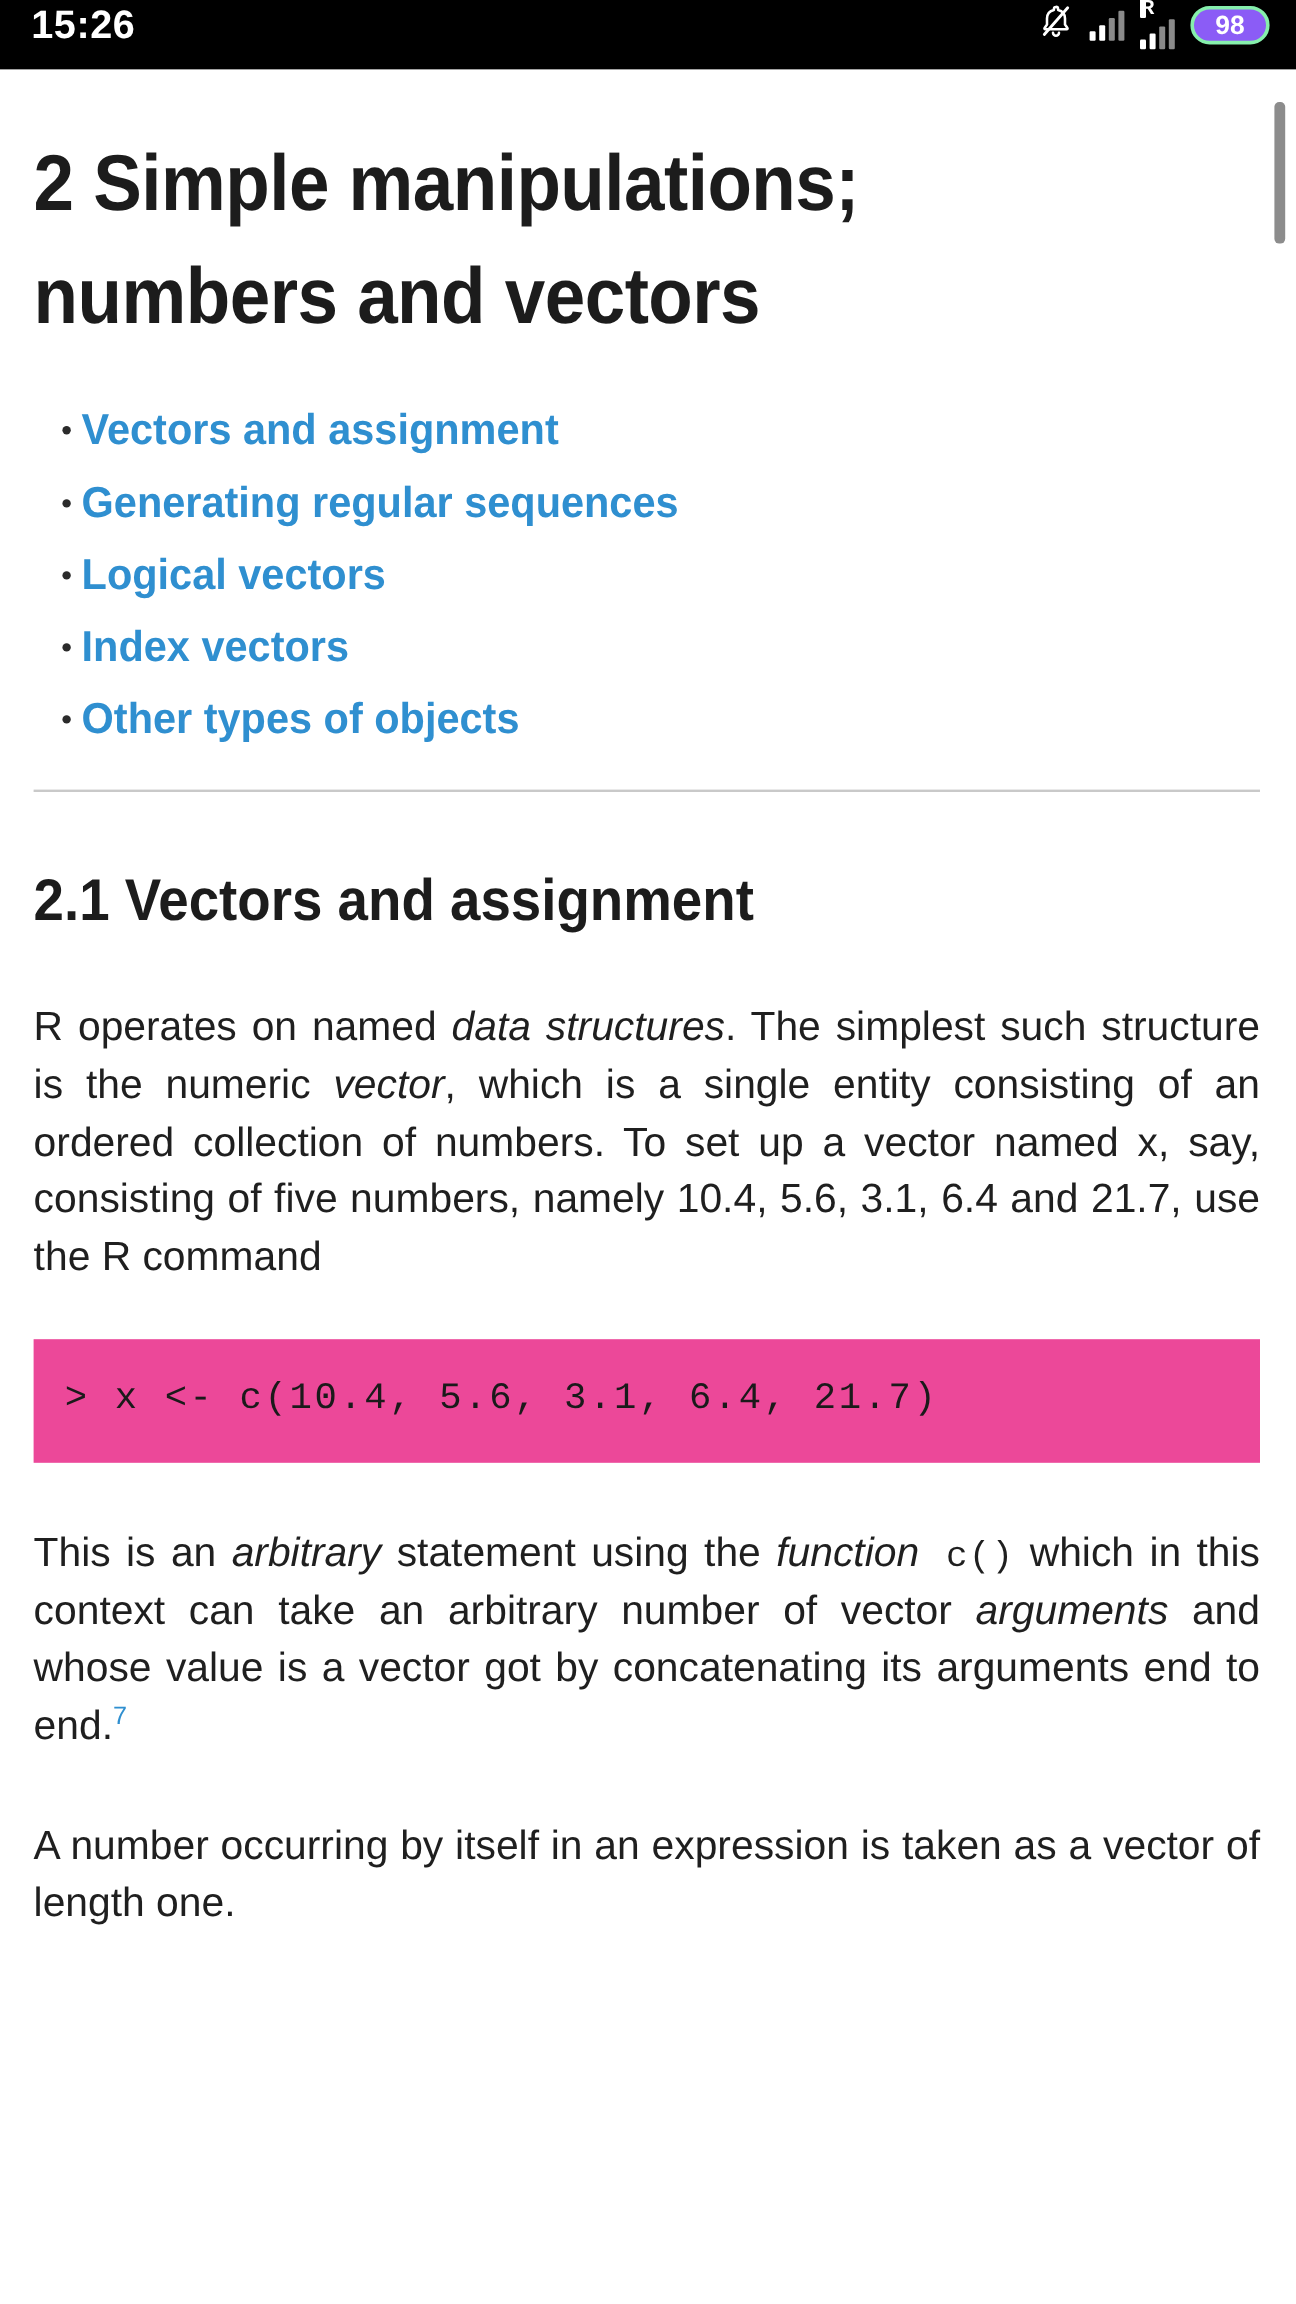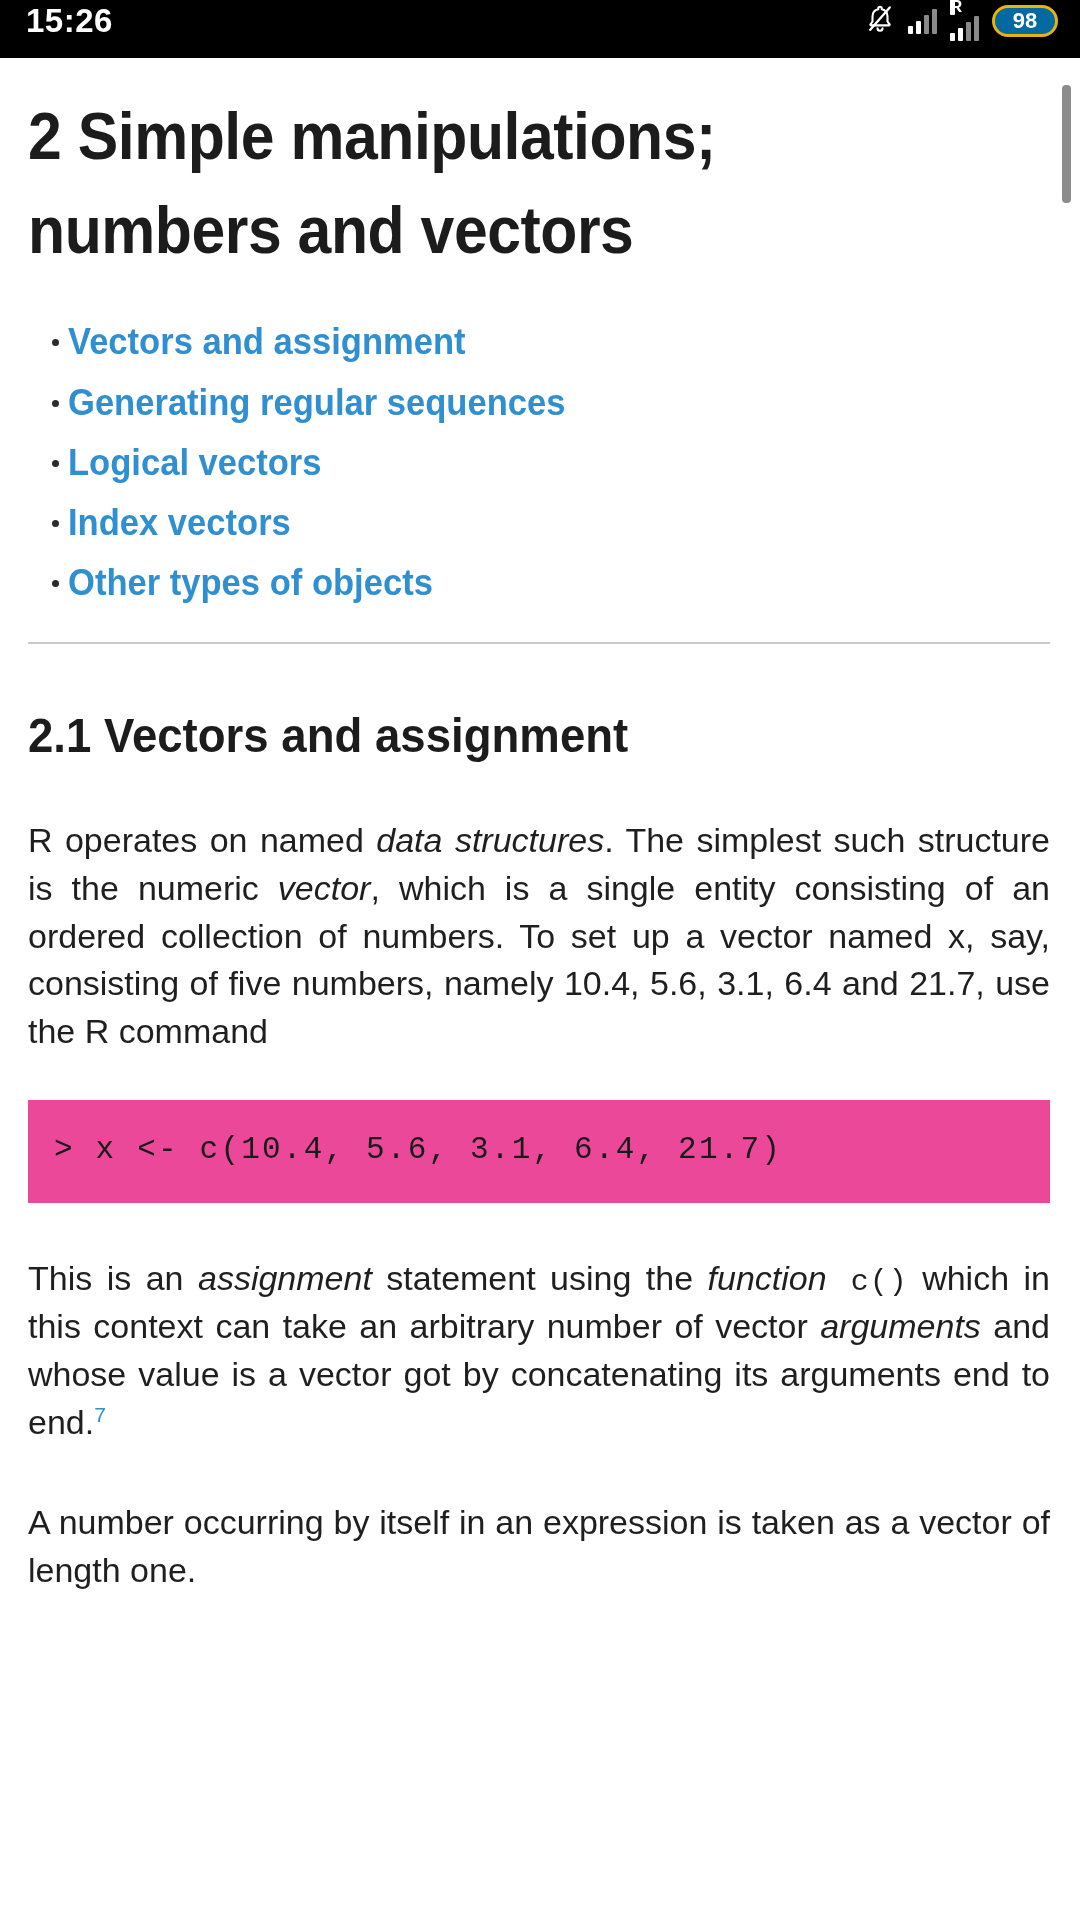--- a/index.html
+++ b/index.html
@@ -74,40 +74,40 @@
     line-height: 1;
     color: #ffffff;
   }
 
   .battery {
     display: flex;
     align-items: center;
     justify-content: center;
     min-width: 66px;
     height: 32px;
-    border: 3px solid #eab308;
+    border: 3px solid #86efac;
     border-radius: 16px;
-    background: #0369a1;
+    background: #8b5cf6;
     box-sizing: border-box;
     padding: 0 6px;
   }
   .battery-text {
     font-size: 22px;
     font-weight: 700;
     color: #ffffff;
     line-height: 1;
   }
 
   
   .page {
     position: relative;
     background: #ffffff;
     height: calc(1920px - 58px);
     box-sizing: border-box;
-    padding: 0 30px 0 28px;
+    padding: 16px 30px 0 28px;
     overflow: hidden;
   }
 
   .scrollbar-track {
     position: absolute;
     top: 0;
     right: 9px;
     width: 9px;
     height: 100%;
   }
@@ -277,17 +277,17 @@
   </ul>
 
   <hr class="sep">
 
   <h2 class="sec-title">2.1 Vectors and assignment</h2>
 
   <p class="body"><span>R operates on named </span><em>data structures</em><span>. The simplest such structure is the numeric </span><em>vector</em><span>, which is a single entity consisting of an ordered collection of numbers. To set up a vector named x, say, consisting of five numbers, namely 10.4, 5.6, 3.1, 6.4 and 21.7, use the R command</span></p>
 
   <pre class="codeblock">&gt; x &lt;- c(10.4, 5.6, 3.1, 6.4, 21.7)</pre>
 
-  <p class="body"><span>This is an </span><em>assignment</em><span> statement using the </span><em>function</em><code class="inline"> c()</code><span> which in this context can take an arbitrary number of vector </span><em>arguments</em><span> and whose value is a vector got by concatenating its arguments end to end.</span><sup class="fn"><a href="#">7</a></sup></p>
+  <p class="body"><span>This is an </span><em>arbitrary</em><span> statement using the </span><em>function</em><code class="inline"> c()</code><span> which in this context can take an arbitrary number of vector </span><em>arguments</em><span> and whose value is a vector got by concatenating its arguments end to end.</span><sup class="fn"><a href="#">7</a></sup></p>
 
   <p class="body">A number occurring by itself in an expression is taken as a vector of length one.</p>
 
 </div>
 
 </body></html>

